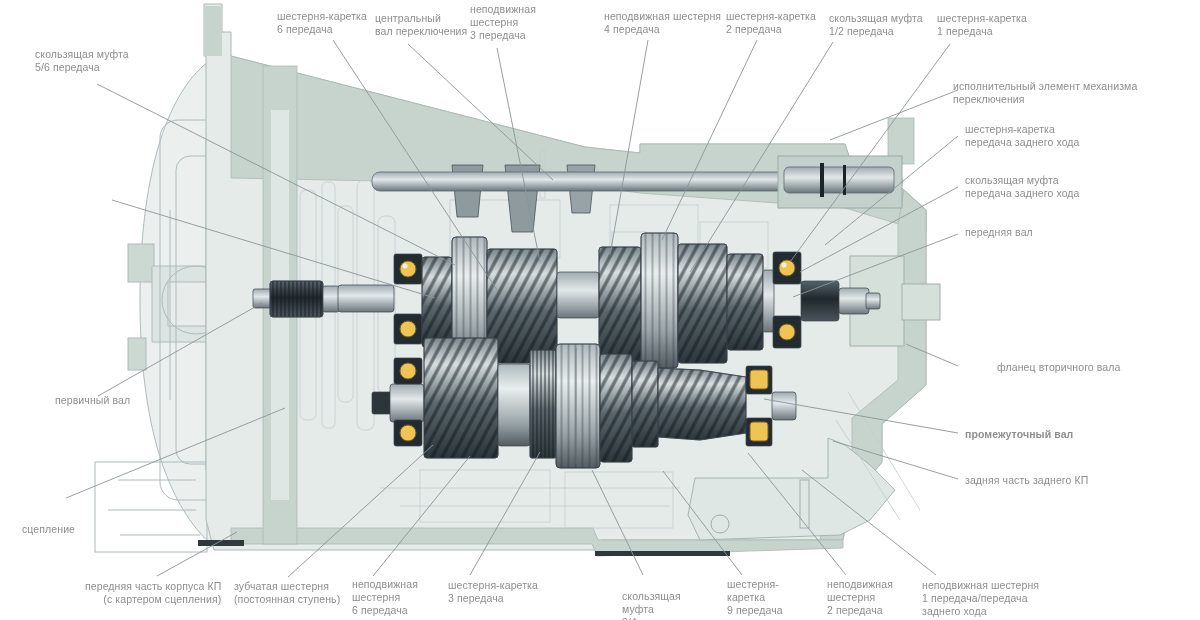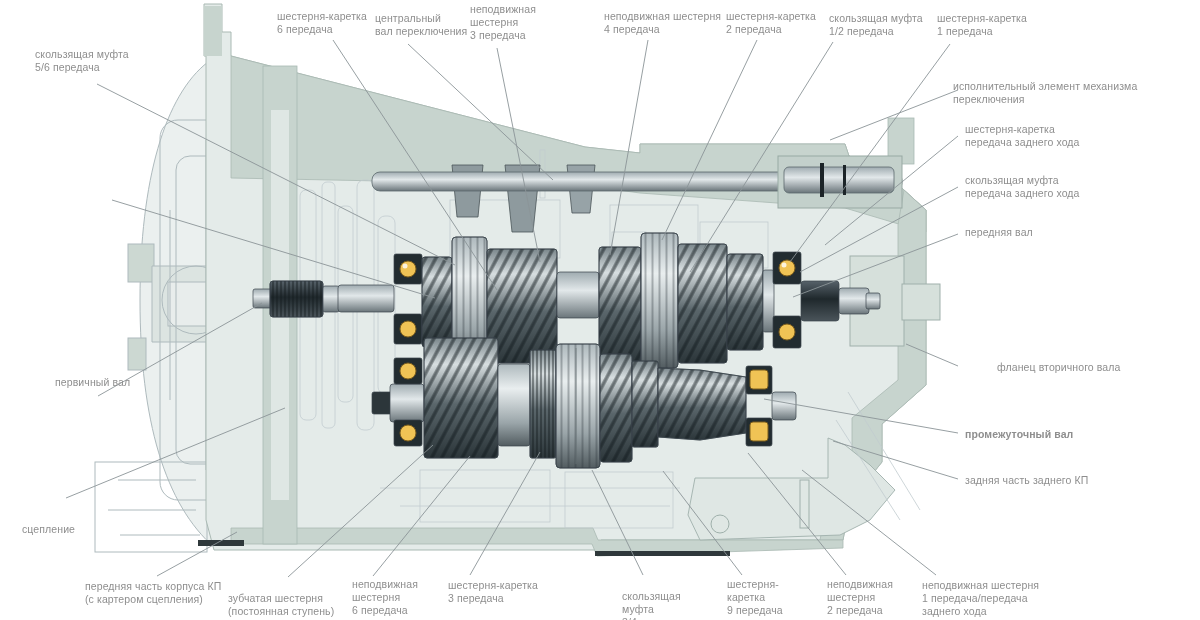--- a/index.html
+++ b/index.html
@@ -245,25 +245,25 @@
 1 передача</div>
       <div class="lbl" style="left: 924px; top: 80px; margin-left: 29px;">исполнительный элемент механизма переключения</div>
       <div class="lbl" style="left: 965px; top: 123px;">шестерня-каретка
 передача заднего хода</div>
       <div class="lbl" style="left: 965px; top: 174px;">скользящая муфта
 передача заднего хода</div>
       <div class="lbl" style="left: 965px; top: 226px;">передняя вал</div>
       <div class="lbl" style="left: 965px; top: 361px; margin-left: 32px;">фланец вторичного вала</div>
       <div class="lbl" style="left: 965px; top: 428px; font-weight: bold;">промежуточный вал</div>
       <div class="lbl" style="left: 965px; top: 474px;">задняя часть заднего КП</div>
-      <div class="lbl" style="left: 27px; top: 376px; padding-left: 28px;">первичный вал</div>
+      <div class="lbl" style="left: 27px; top: 394px; padding-left: 28px;">первичный вал</div>
       <div class="lbl" style="left: 22px; top: 523px;">сцепление</div>
-      <div class="lbl" style="left: 85px; top: 580px;">передняя часть корпуса КП
+      <div class="lbl" style="left: 85px; top: 580px; text-align: right;">передняя часть корпуса КП
 (с картером сцепления)</div>
-      <div class="lbl" style="left: 228px; top: 580px; margin-top: 12px;">зубчатая шестерня
+      <div class="lbl" style="left: 234px; top: 580px;">зубчатая шестерня
 (постоянная ступень)</div>
       <div class="lbl" style="left: 352px; top: 578px;">неподвижная
 шестерня
 6 передача</div>
       <div class="lbl" style="left: 448px; top: 579px;">шестерня-каретка
 3 передача</div>
       <div class="lbl" style="left: 622px; top: 590px;">скользящая
 муфта
 3/4 передача</div>
       <div class="lbl" style="left: 727px; top: 578px;">шестерня-

